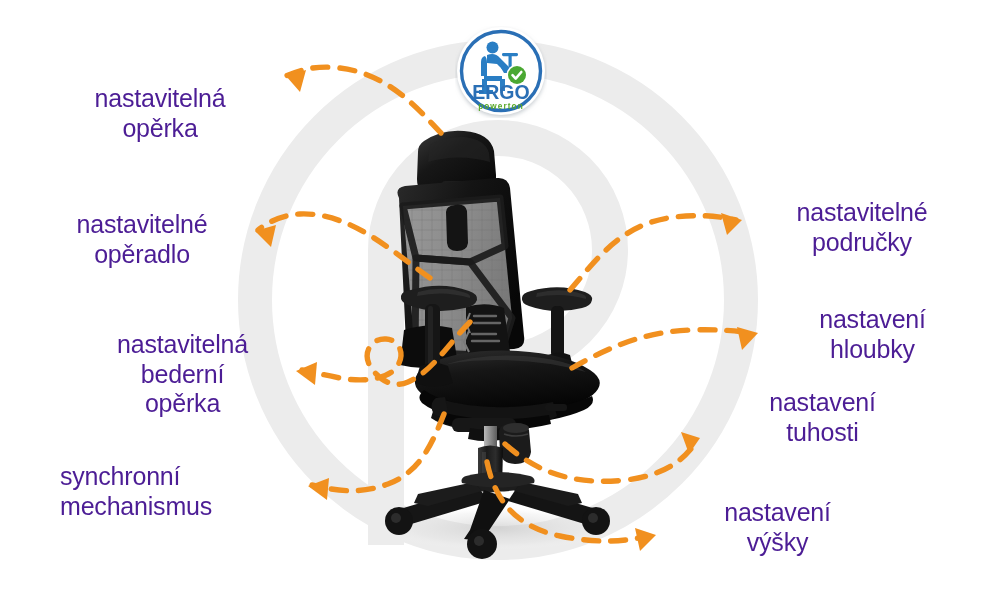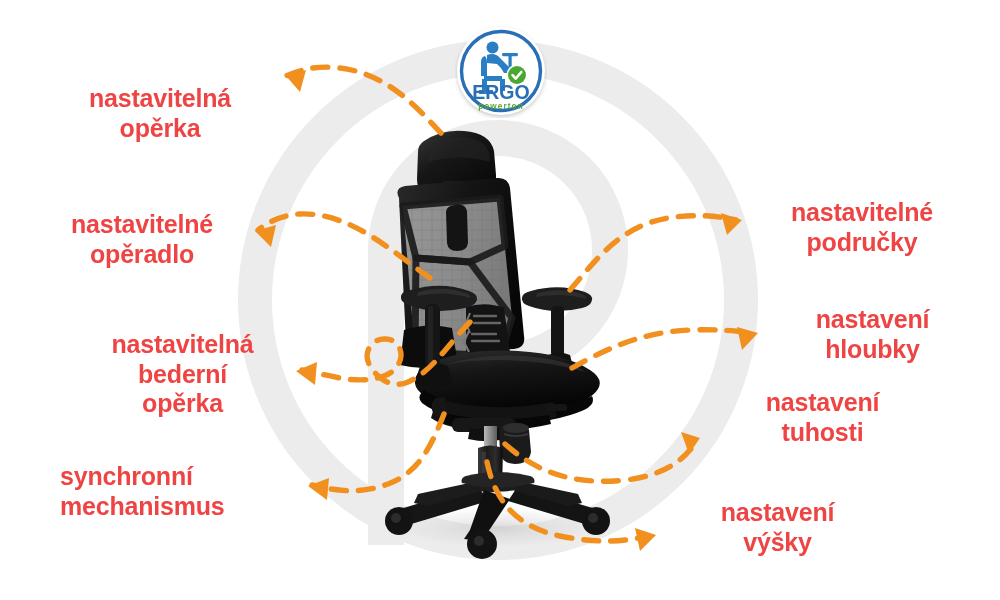--- a/index.html
+++ b/index.html
@@ -12,22 +12,22 @@
   #stage{position:absolute;inset:0;width:1000px;height:600px;}
   .layer{position:absolute;inset:0;width:1000px;height:600px;}
   #watermark-layer{z-index:1;}
   #arrows-layer{z-index:4;}
   #chair-layer{z-index:3;}
   #labels-layer{z-index:5;}
   #badge-layer{z-index:6;}
 
   .label{
     position:absolute;
-    color:#ef4444;
-    font-weight:bold;
+    color:#4c1d95;
+    font-weight:normal;
     font-size:25px;
     line-height:1.18;
     letter-spacing:-0.2px;
     white-space:pre-line;
   }
 
   #lbl-headrest{left:40px;top:84px;width:240px;text-align:center;}
   #lbl-backrest{left:22px;top:210px;width:240px;text-align:center;}
   #lbl-lumbar{left:70px;top:330px;width:225px;text-align:center;}
   #lbl-synchro{left:60px;top:462px;width:255px;}

